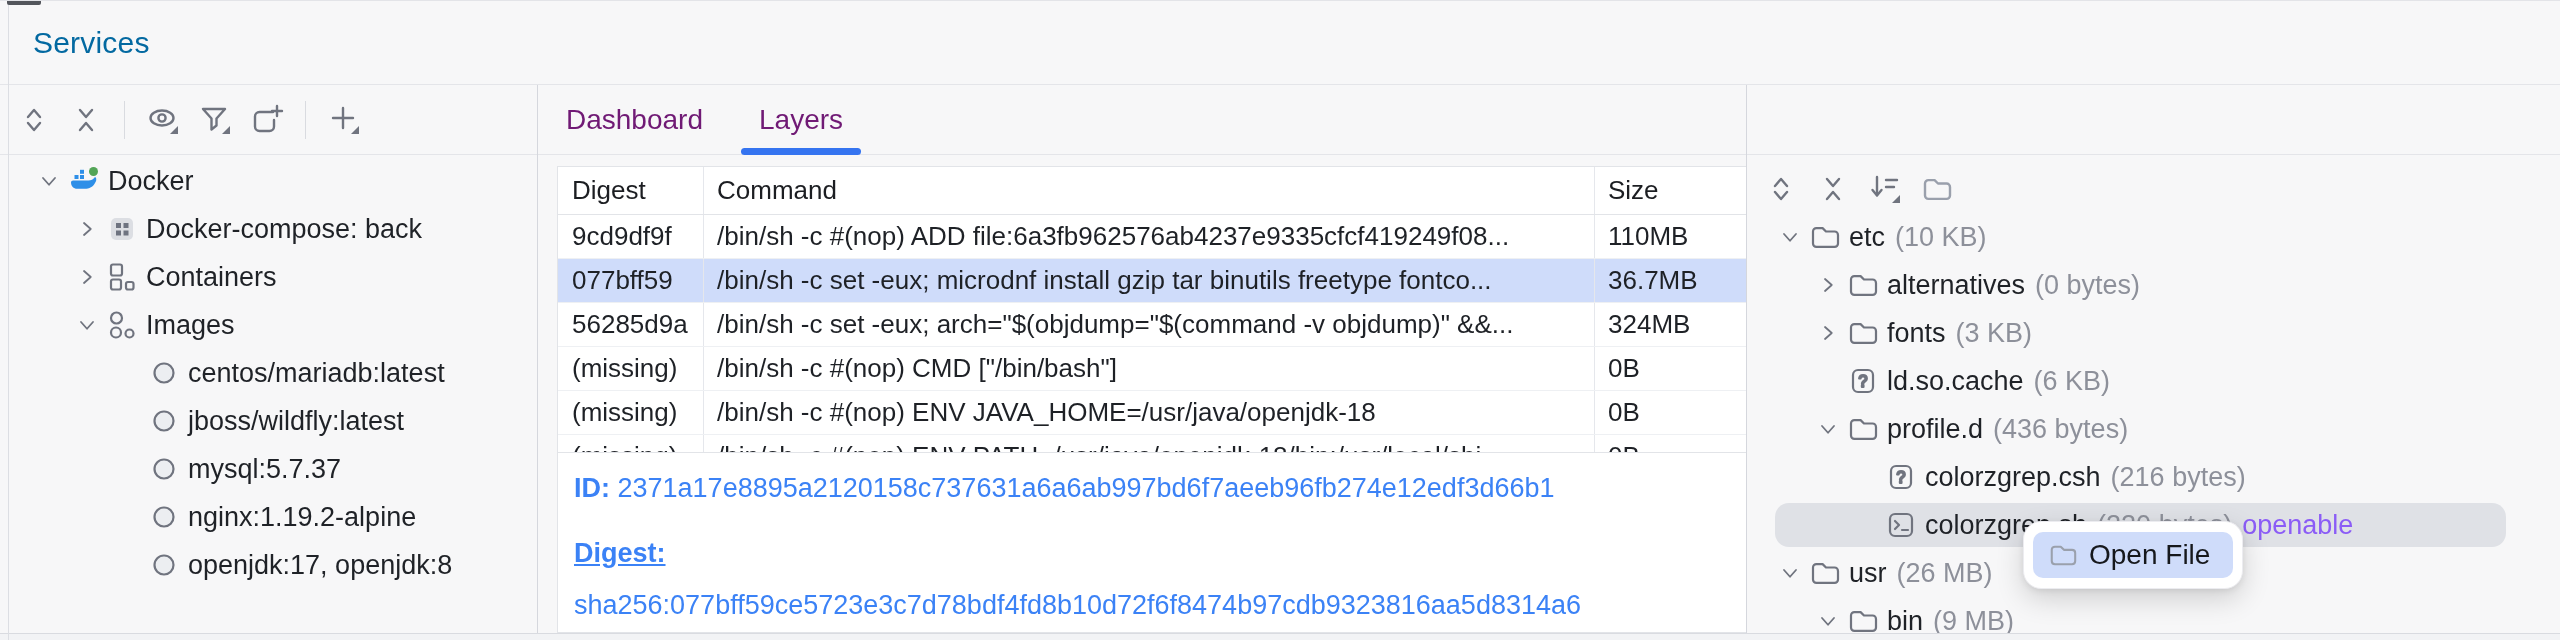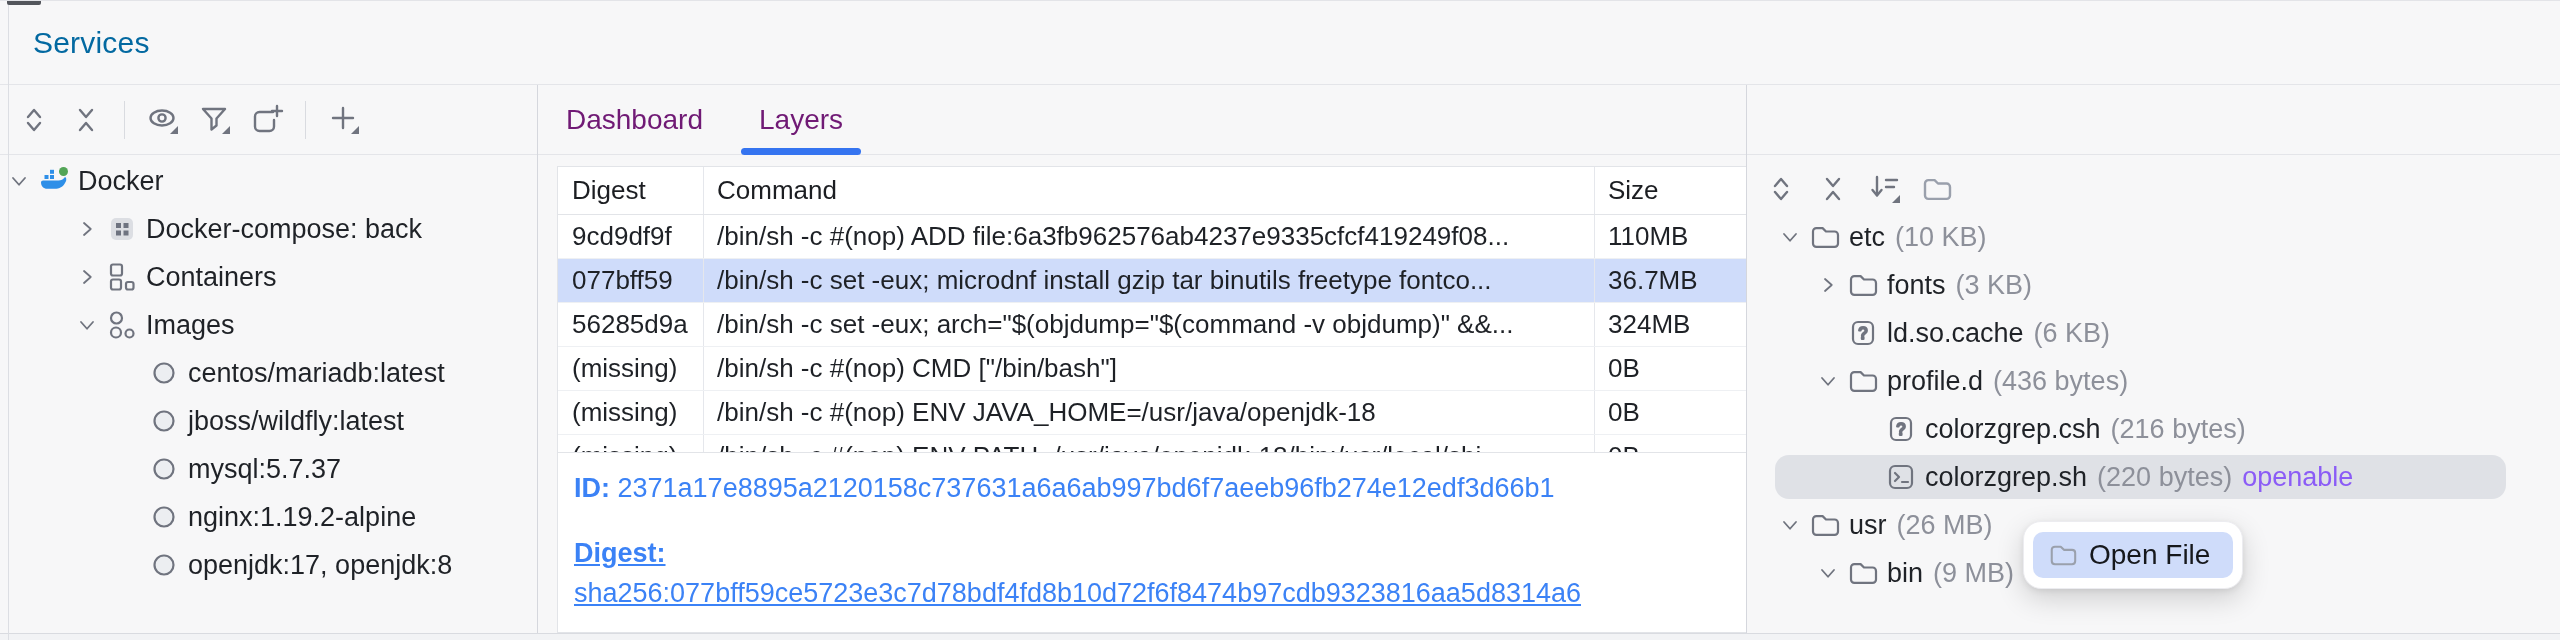--- a/index.html
+++ b/index.html
@@ -43,21 +43,21 @@
 
   
   .tree { padding-top:2px; overflow:hidden; }
   .trow { position:relative; height:48px; display:flex; align-items:center; font-size:27px; color:#1f2227; white-space:nowrap; }
   .trow > * { position:relative; z-index:1; }
   .chev { width:38px; height:32px; display:flex; align-items:center; justify-content:center; flex:none; }
   .ticon { width:32px; height:32px; flex:none; margin-right:8px; display:flex; align-items:center; justify-content:center; }
   .tlabel { margin-right:10px; }
   .tsize { color:#8d909a; margin-right:10px; }
   .tflag { color:#8b5cf6; }
-  .pad1 { } .pad2 { padding-left:68px; } .pad3 { padding-left:110px; }
+  .pad1 { padding-left:30px; } .pad2 { padding-left:68px; } .pad3 { padding-left:110px; }
   .rpad1 { padding-left:24px; } .rpad2 { padding-left:62px; } .rpad3 { padding-left:100px; }
   .sel-gray::before { content:""; position:absolute; top:2px; bottom:2px; left:14px; right:22px;
                       background:#dfe1e6; border-radius:14px; z-index:0; }
   .rsel-gray::before { content:""; position:absolute; top:2px; bottom:2px; left:28px; right:54px;
                       background:#dfe1e6; border-radius:14px; z-index:0; }
 
   
   .table-box { position:relative; margin:11px 0 0 19px; width:1189px; height:467px;
                background:#ffffff; border:1px solid #e2e4e8; border-right:none; overflow:hidden; }
   .trow-t { display:flex; height:44px; align-items:center; font-size:26px; border-bottom:1px solid #eef0f3; }
@@ -66,21 +66,21 @@
   .c-cmd    { width:891px; padding-left:13px; border-right:1px solid #e5e7ec; align-self:stretch; display:flex; align-items:center;
               overflow:hidden; white-space:nowrap; }
   .c-size   { flex:1; padding-left:13px; align-self:stretch; display:flex; align-items:center; }
   .row-sel  { background:#cfdcfa; }
   .details { position:absolute; left:0; right:0; top:285px; bottom:0; background:#ffffff;
              border-top:1px solid #e2e4e8; padding:18px 20px 0 16px; font-size:27px; color:#3b82f6; overflow:hidden; }
   .details .line { white-space:nowrap; overflow:hidden; }
   .details b { font-weight:700; }
   .d-id { margin-top:2px; }
   .d-dl { margin-top:34px;text-decoration:underline; }
-  .d-sha { margin-top:9px;text-decoration:underline; }
+  .d-sha { margin-top:21px; }
 
   
   .popup { position:absolute; left:276px; top:436px; width:220px; height:68px; background:#ffffff;
            border:1px solid #ececf0; border-radius:18px; z-index:10;
            box-shadow:0 10px 28px rgba(0,0,0,.16), 0 2px 6px rgba(0,0,0,.08);
            display:flex; align-items:center; justify-content:center; }
   .popup-item { width:200px; height:46px; background:#cfdcfa; border-radius:10px;
                 display:flex; align-items:center; padding-left:14px; font-size:28px; color:#16181c; }
   .popup-item .ticon { margin-right:10px; }
 
@@ -389,20 +389,34 @@
         <span class="chev">
             <svg class="ic" width="24" height="24" viewBox="0 0 32 32">
               <use href="#g-chev-right"></use>
             </svg>
           </span>
         <span class="ticon">
             <svg class="ic" width="32" height="32" viewBox="0 0 32 32" style="stroke-width:2.2">
               <use href="#g-folder"></use>
             </svg>
           </span>
+        <span class="tlabel">alternatives</span>
+        <span class="tsize">(0 bytes)</span>
+      </div>
+      <div class="trow rpad2">
+        <span class="chev">
+            <svg class="ic" width="24" height="24" viewBox="0 0 32 32">
+              <use href="#g-chev-right"></use>
+            </svg>
+          </span>
+        <span class="ticon">
+            <svg class="ic" width="32" height="32" viewBox="0 0 32 32" style="stroke-width:2.2">
+              <use href="#g-folder"></use>
+            </svg>
+          </span>
         <span class="tlabel">fonts</span>
         <span class="tsize">(3 KB)</span>
       </div>
       <div class="trow rpad2">
         <span class="chev"></span>
         <span class="ticon">
             <svg class="ic" width="32" height="32" viewBox="0 0 32 32" style="stroke-width:2.2">
               <use href="#g-qfile"></use>
             </svg>
           </span>

